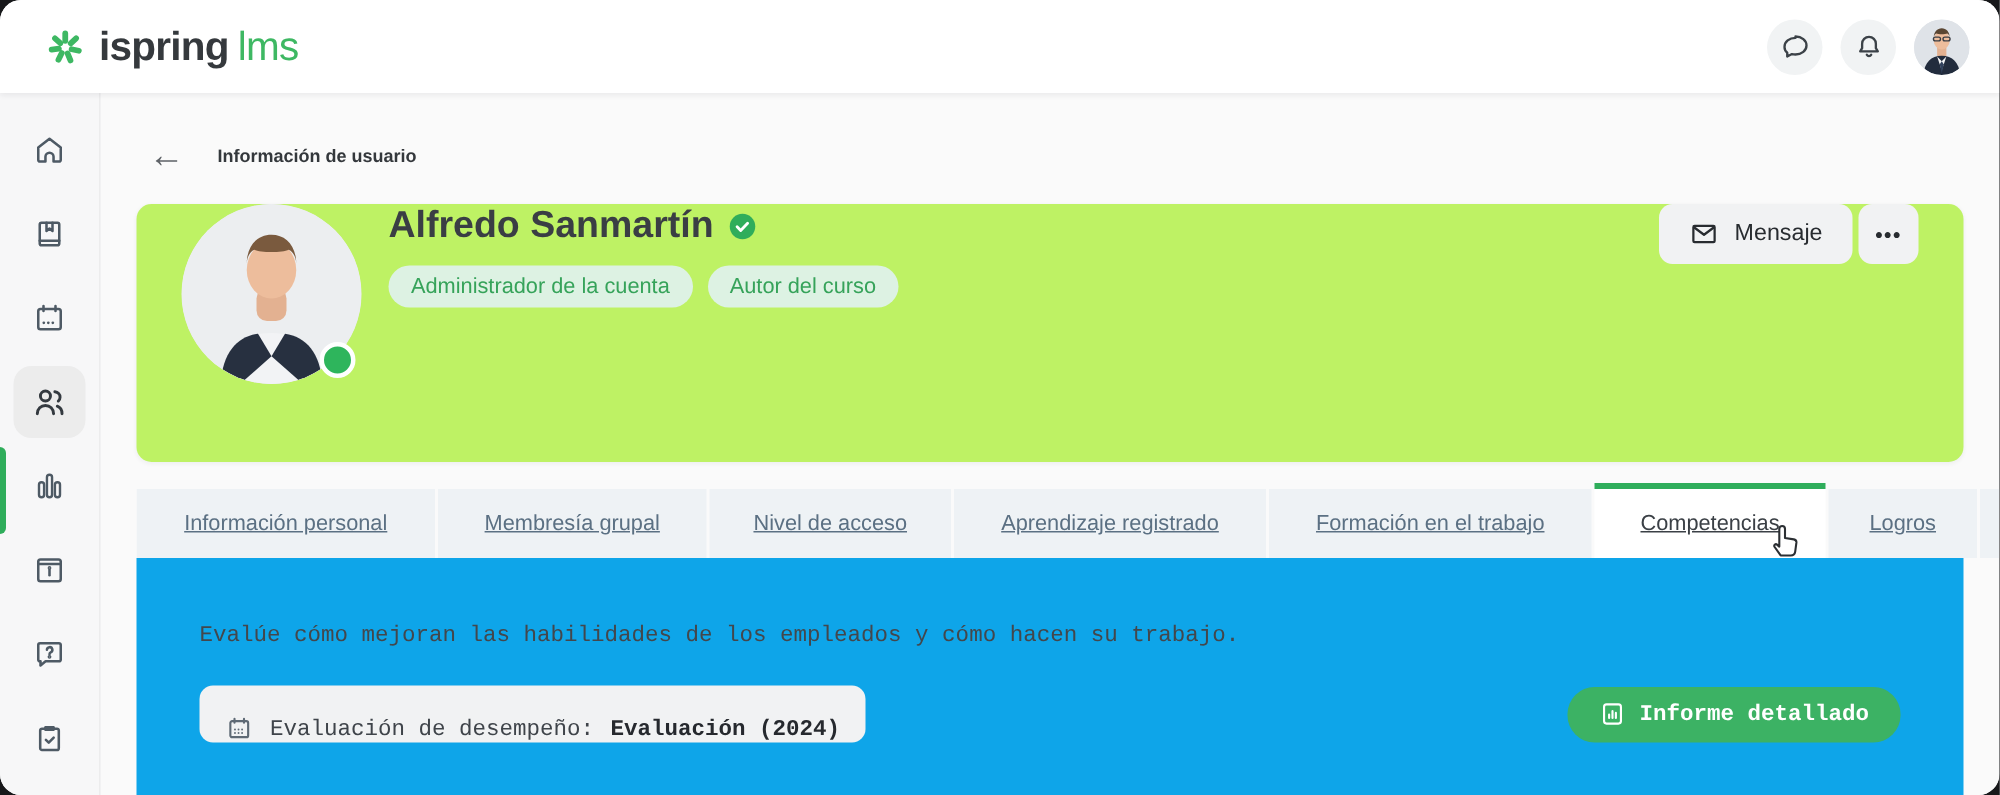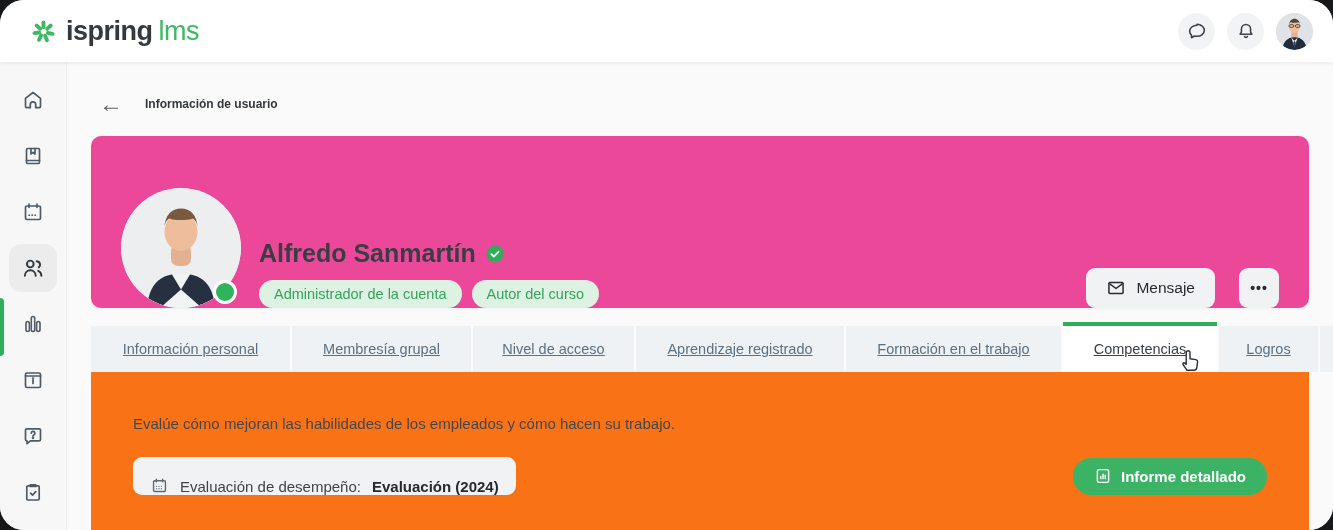--- a/index.html
+++ b/index.html
@@ -1,17 +1,17 @@
 <!DOCTYPE html>
 <html><head>
 <meta charset="utf-8">
 <style>
   html,body{margin:0;padding:0;background:#17181a;font-family:"Liberation Sans",sans-serif;}
   .stage{width:1333px;height:530px;position:relative;}
-  .screen{position:absolute;inset:0;border-radius:24px;overflow:hidden;background:#f7f8f8;display:flex;flex-direction:column;}
+  .screen{position:absolute;inset:0;border-radius:14px;overflow:hidden;background:#f7f8f8;display:flex;flex-direction:column;}
 
   
   .topbar{height:62px;min-height:62px;background:#ffffff;display:flex;align-items:center;justify-content:space-between;padding:0 20px 0 30px;box-shadow:0 1px 4px rgba(20,30,40,.08);position:relative;z-index:5;}
   .logo{display:flex;align-items:center;gap:9px;cursor:pointer;}
   .logo-text{font-size:27px;font-weight:700;letter-spacing:-.5px;color:#35393d;}
   .logo-text .lms{color:#3eb863;font-weight:400;margin-left:6px;}
   .topbar-right{display:flex;align-items:center;gap:12px;}
   .round-btn{width:37px;height:37px;border-radius:50%;background:#f1f3f4;border:none;display:flex;align-items:center;justify-content:center;cursor:pointer;}
   .avatar-sm{width:37px;height:37px;border-radius:50%;overflow:hidden;cursor:pointer;border:none;padding:0;background:#dfe3e8;}
 
@@ -21,41 +21,41 @@
   .side-item{width:48px;height:48px;border:none;background:transparent;border-radius:12px;display:flex;align-items:center;justify-content:center;cursor:pointer;position:relative;}
   .side-item.active{background:#ececec;}
   .active-bar{position:absolute;left:0;top:236px;width:4px;height:58px;background:#2fad5b;border-radius:0 4px 4px 0;}
 
   .main{flex:1;display:flex;flex-direction:column;overflow:hidden;background:#fafafa;}
   .page-head{display:flex;align-items:center;gap:20px;padding:27px 24px 0 30px;}
   .back-btn{border:none;background:none;font-size:24px;color:#5f6368;cursor:pointer;line-height:1;padding:2px;}
   .page-title{font-size:12px;font-weight:700;color:#34383c;}
 
   
-  .user-card{margin:17px 24px 0 24px;background:#ec4899;border-radius:10px;box-shadow:0 1px 3px rgba(20,30,40,.05);height:172px;display:flex;align-items:flex-end;padding:0 30px;}
+  .user-card{margin:17px 24px 0 24px;background:#bef264;border-radius:10px;box-shadow:0 1px 3px rgba(20,30,40,.05);height:172px;display:flex;align-items:flex-start;padding:0 30px;}
   .avatar-wrap{position:relative;width:120px;height:120px;}
   .avatar-lg{width:120px;height:120px;border-radius:50%;overflow:hidden;background:#e9eaec;}
   .online-dot{position:absolute;right:4px;bottom:4px;width:18px;height:18px;border-radius:50%;background:#2eb55c;border:3px solid #fff;}
   .user-info{margin-left:18px;}
   .name-row{display:flex;align-items:center;gap:10px;}
   .user-name{font-size:25px;font-weight:700;color:#3a3e44;}
   .badges{display:flex;gap:10px;margin-top:12px;}
   .badge{background:#ddf2e3;color:#36a35a;font-size:14.5px;padding:6px 15px;border-radius:16px;cursor:default;}
-  .card-actions{margin-left:auto;display:flex;gap:24px;align-items:center;}
+  .card-actions{margin-left:auto;display:flex;gap:4px;align-items:center;}
   .btn-gray{display:inline-flex;align-items:center;gap:10px;background:#f1f2f3;border:none;border-radius:9px;height:40px;padding:0 20px;font-size:15.5px;color:#282c30;cursor:pointer;font-family:inherit;}
   .btn-more{width:40px;height:40px;padding:0;justify-content:center;letter-spacing:1px;font-weight:700;font-size:14px;}
 
   
   .tabs{margin:14px 0 0 24px;height:50px;display:flex;align-items:flex-end;overflow:hidden;}
   .tab{height:46px;background:#eef2f5;border:none;color:#5b7083;font-size:14.5px;font-family:inherit;cursor:pointer;margin-right:2px;flex:0 0 auto;text-decoration:underline;}
   .tab.active{height:50px;background:#ffffff;border-top:4px solid #2fad5b;color:#3b4046;box-sizing:border-box;}
   .tab-fill{flex:1 0 28px;height:46px;background:#eef2f5;}
 
   
-  .panel{margin:0 24px;background:#f97316;flex:1;padding:28px 42px 0 42px;}
+  .panel{margin:0 24px;background:#0ea5e9;flex:1;padding:28px 42px 0 42px;font-family:Liberation Mono, monospace;}
   .panel-desc{font-size:15px;color:#43474c;}
   .panel-row{margin-top:25px;display:flex;align-items:center;justify-content:space-between;}
   .filter-pill{display:inline-flex;align-items:flex-end;gap:11px;background:#f1f2f3;border:none;border-radius:9px;height:38px;padding:0 17px;font-size:15px;color:#3f444a;cursor:pointer;font-family:inherit;}
   .filter-pill b{color:#26292e;}
   .btn-green{display:inline-flex;align-items:center;gap:9px;background:#3cb264;border:none;border-radius:18px;height:37px;padding:0 21px;font-size:15px;font-weight:700;color:#fff;cursor:pointer;font-family:inherit;}
 
   .cursor{position:absolute;left:1178px;top:349px;z-index:20;pointer-events:none;}
   svg{display:block;}
 </style>
 </head>

